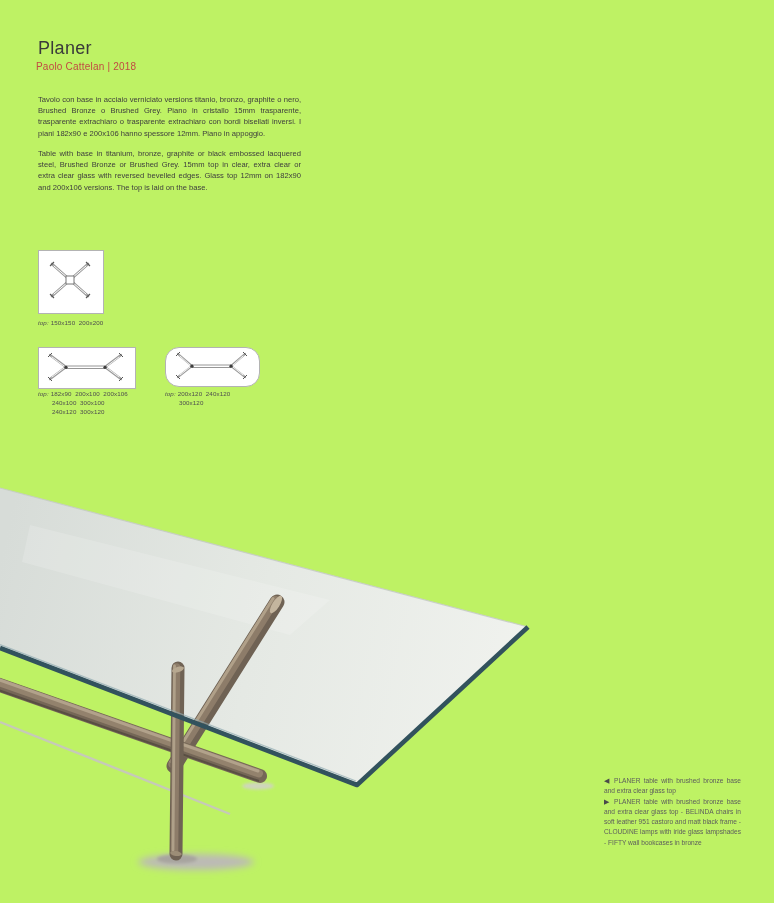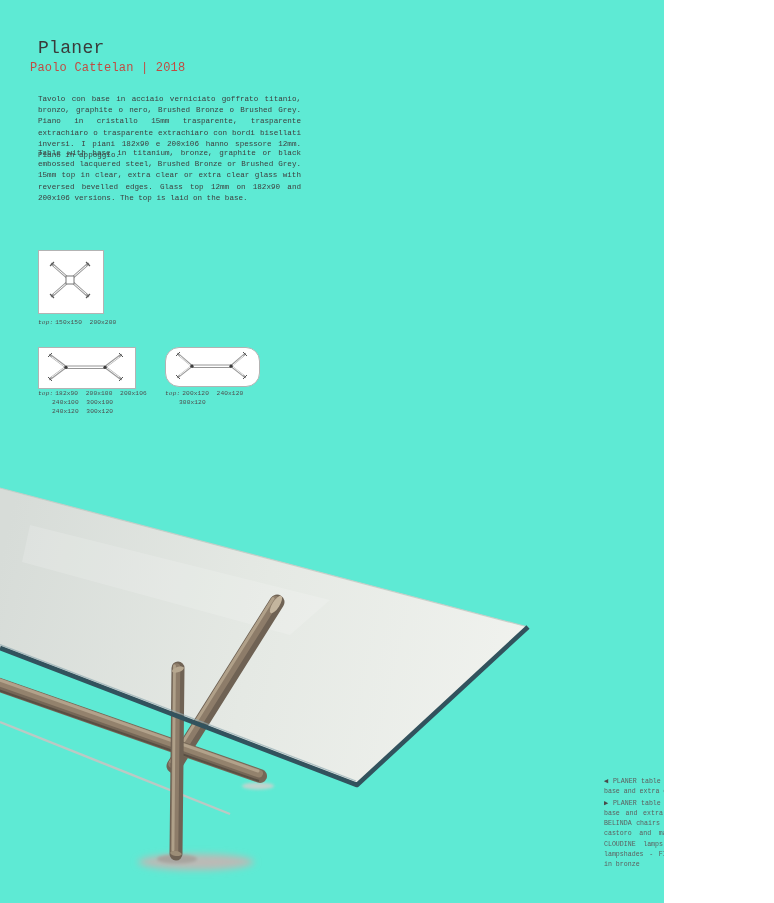--- a/index.html
+++ b/index.html
@@ -1,25 +1,25 @@
 <!DOCTYPE html>
 <html><head>
 <meta charset="utf-8">
 <style>
   html,body{margin:0;padding:0;background:#ffffff;}
   .page{
-    position:relative;width:664px;height:903px;background:#5eead4;overflow:hidden;
-    font-family:Liberation Mono, monospace;color:#3f3f3f;
+    position:relative;width:774px;height:903px;background:#bef264;overflow:hidden;
+    font-family:Liberation Sans, sans-serif;color:#3f3f3f;
   }
   .abs{position:absolute;}
   .product-title{
     left:38px;top:38px;font-size:18px;font-weight:400;color:#3a3a3a;letter-spacing:.3px;
   }
   .product-designer{
-    left:30px;top:61px;font-size:12px;color:#c14b42;letter-spacing:.2px;text-align:right;
+    left:36px;top:61px;font-size:10px;color:#c14b42;letter-spacing:.2px;text-align:right;
   }
   .desc{
     left:38px;width:263px;font-size:7.6px;line-height:11.2px;text-align:justify;color:#3d3d3d;
   }
   .desc-it{top:94px;}
   .desc-en{top:148px;}
   .draw-box{border:1px solid #b3b3b3;background:#fff;}
   .draw-1{left:38px;top:250px;width:64px;height:62px;}
   .draw-2{left:38px;top:347px;width:96px;height:40px;}
   .draw-3{left:165px;top:347px;width:93px;height:38px;border-radius:14px;}
@@ -40,21 +40,21 @@
   .page-number{left:38px;top:916px;font-size:9.5px;color:#3f3f3f;margin-left:34px;}
 </style>
 </head>
 <body>
 
 <div class="page">
 
   <div class="abs product-title">Planer</div>
   <div class="abs product-designer">Paolo Cattelan | 2018</div>
 
-  <div class="abs desc desc-it">Tavolo con base in acciaio verniciato goffrato titanio, bronzo, graphite o nero, Brushed Bronze o Brushed Grey. Piano in cristallo 15mm trasparente, trasparente extrachiaro o trasparente extrachiaro con bordi bisellati inversi. I piani 182x90 e 200x106 hanno spessore 12mm. Piano in appoggio.</div>
+  <div class="abs desc desc-it">Tavolo con base in acciaio verniciato versions titanio, bronzo, graphite o nero, Brushed Bronze o Brushed Grey. Piano in cristallo 15mm trasparente, trasparente extrachiaro o trasparente extrachiaro con bordi bisellati inversi. I piani 182x90 e 200x106 hanno spessore 12mm. Piano in appoggio.</div>
   <div class="abs desc desc-en">Table with base in titanium, bronze, graphite or black embossed lacquered steel, Brushed Bronze or Brushed Grey. 15mm top in clear, extra clear or extra clear glass with reversed bevelled edges. Glass top 12mm on 182x90 and 200x106 versions. The top is laid on the base.</div>
 
   <div class="abs draw-box draw-1">
     <svg width="62" height="60" viewBox="0 0 62 60">
       <g stroke="#9a9a9a" stroke-width="2.6" stroke-linecap="round">
         <line x1="31" y1="29" x2="13" y2="13"></line>
         <line x1="31" y1="29" x2="49" y2="13"></line>
         <line x1="31" y1="29" x2="13" y2="45"></line>
         <line x1="31" y1="29" x2="49" y2="45"></line>
       </g>

